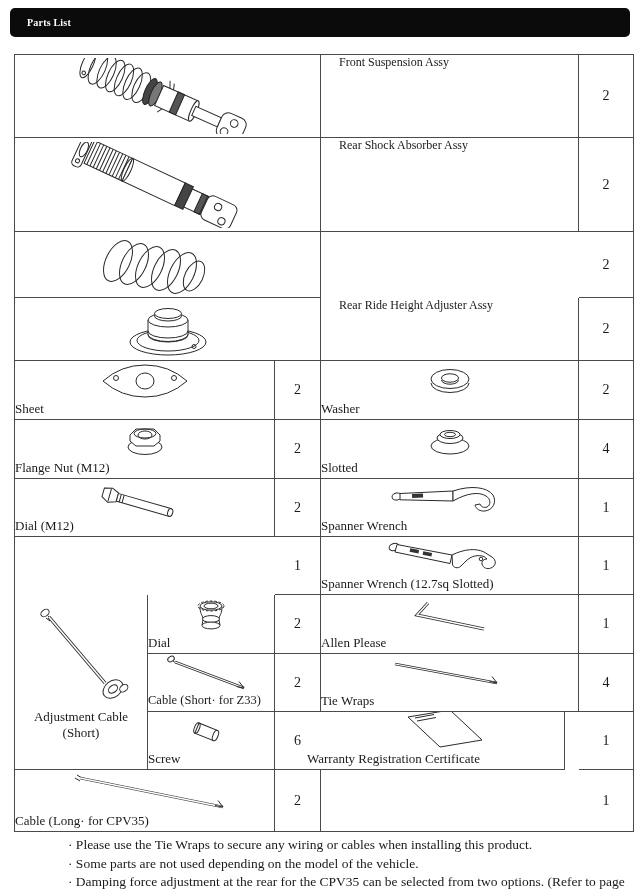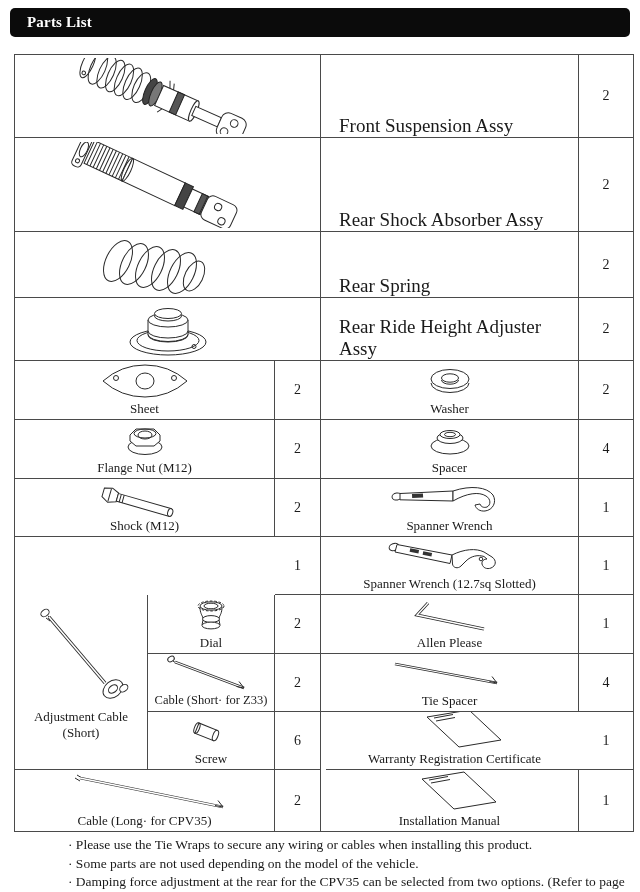--- a/index.html
+++ b/index.html
@@ -6,37 +6,37 @@
   body{
     width:640px;height:892px;position:relative;background:#ffffff;
     font-family:"Liberation Serif", serif;color:#1a1a1a;
     -webkit-font-smoothing:antialiased;
   }
   .header-bar{
     position:absolute;left:10px;top:8px;width:620px;height:29px;
     background:#0b0b0b;border-radius:5px;display:flex;align-items:center;
   }
   .header-bar .title{
-    color:#ffffff;font-weight:bold;font-size:15px;padding-left:17px;letter-spacing:.2px;
+    color:#ffffff;font-weight:bold;font-size:10px;padding-left:17px;letter-spacing:.2px;
   }
   #table{
     position:absolute;left:14px;top:54px;width:618px;height:776px;
     border:1px solid #4a4a4a;box-sizing:content-box;
   }
   .cell{
     position:absolute;box-sizing:border-box;
     border-right:1px solid #4a4a4a;border-bottom:1px solid #4a4a4a;
     overflow:hidden;background:#fff;
   }
   .cell.no-r{border-right:none;}
   .cell.no-b{border-bottom:none;}
   .imgcell{display:flex;align-items:center;justify-content:center;}
-  .namecell{display:flex;align-items:flex-end;padding-left:18px;font-size:19px;}
+  .namecell{display:flex;align-items:flex-start;padding-left:18px;font-size:12px;}
   .qtycell{display:flex;align-items:center;justify-content:center;font-size:14px;}
-  .partcell{display:flex;flex-direction:column;align-items:center;justify-content:flex-end;}
+  .partcell{display:flex;flex-direction:column;justify-content:flex-end;}
   .partcell .img{flex:1;display:flex;align-items:center;justify-content:center;width:100%;}
   .partcell .lbl{font-size:13px;line-height:15px;padding-bottom:3px;white-space:nowrap;}
   .groupcell{display:flex;flex-direction:column;align-items:center;}
   .groupcell .img{flex:1;display:flex;align-items:flex-start;justify-content:center;padding-top:6px;}
   .groupcell .lbl{font-size:13px;line-height:16px;text-align:center;padding-bottom:28px;}
   .notes{position:absolute;left:68px;top:836px;width:562px;font-size:13.5px;line-height:18.5px;}
   svg{display:block;}
   .ln{stroke:#2a2a2a;stroke-width:1;fill:none;}
   .lnf{stroke:#2a2a2a;stroke-width:1;fill:#ffffff;}
 </style>
@@ -113,23 +113,20 @@
       <g class="ln">
         <ellipse cx="30" cy="26" rx="12" ry="22" transform="rotate(26 30 26)"></ellipse>
         <ellipse cx="46" cy="29" rx="12" ry="22" transform="rotate(26 46 29)"></ellipse>
         <ellipse cx="62" cy="32" rx="12" ry="22" transform="rotate(26 62 32)"></ellipse>
         <ellipse cx="78" cy="35" rx="12" ry="22" transform="rotate(26 78 35)"></ellipse>
         <ellipse cx="94" cy="38" rx="12" ry="22" transform="rotate(26 94 38)"></ellipse>
         <ellipse cx="106" cy="41" rx="9" ry="16" transform="rotate(26 106 41)"></ellipse>
       </g>
     </svg>
   </div>
-  <div class="cell namecell" style="left:306px;top:177px;width:258px;height:66px">
-    <span>Rear Spring</span>
-  </div>
   <div class="cell qtycell no-r" style="left:564px;top:177px;width:54px;height:66px">
     <span>2</span>
   </div>
 
   <div class="cell imgcell" style="left:0;top:243px;width:306px;height:63px">
     <svg width="120" height="58" viewBox="0 0 120 58">
       <ellipse class="lnf" cx="60" cy="42" rx="38" ry="13"></ellipse>
       <ellipse class="ln" cx="60" cy="40.5" rx="31" ry="10.5"></ellipse>
       <circle class="ln" cx="86" cy="46.5" r="2"></circle>
       <path class="lnf" d="M40,20 L40,35 A20,7 0 0 0 80,35 L80,20 Z"></path>
@@ -191,39 +188,39 @@
   </div>
   <div class="cell partcell" style="left:306px;top:365px;width:258px;height:59px">
     <div class="img">
       <svg width="52" height="32" viewBox="0 0 52 32">
         <ellipse class="lnf" cx="26" cy="22" rx="19" ry="8"></ellipse>
         <ellipse class="lnf" cx="26" cy="14" rx="13" ry="5.5"></ellipse>
         <ellipse class="lnf" cx="26" cy="10.5" rx="10" ry="4"></ellipse>
         <ellipse class="ln" cx="26" cy="10.5" rx="5.5" ry="2.2"></ellipse>
       </svg>
     </div>
-    <div class="lbl">Spacer</div>
+    <div class="lbl">Slotted</div>
   </div>
   <div class="cell qtycell no-r" style="left:564px;top:365px;width:54px;height:59px">
     <span>4</span>
   </div>
 
   <div class="cell partcell" style="left:0;top:424px;width:260px;height:58px">
     <div class="img">
       <svg width="95" height="36" viewBox="0 0 95 36">
         <g transform="translate(8,5) rotate(16)">
           <polygon class="lnf" points="0,2 8,0 15,3 15,12 7,15 0,11"></polygon>
           <path class="ln" d="M7,1 L7,14"></path>
           <rect class="lnf" x="15" y="3.5" width="55" height="8"></rect>
           <path class="ln" d="M18,3.5 V11.5 M21,3.5 V11.5"></path>
           <ellipse class="lnf" cx="70" cy="7.5" rx="2.5" ry="4"></ellipse>
         </g>
       </svg>
     </div>
-    <div class="lbl">Shock (M12)</div>
+    <div class="lbl">Dial (M12)</div>
   </div>
   <div class="cell qtycell" style="left:260px;top:424px;width:46px;height:58px">
     <span>2</span>
   </div>
   <div class="cell partcell" style="left:306px;top:424px;width:258px;height:58px">
     <div class="img">
       <svg width="125" height="36" viewBox="0 0 125 36">
         <ellipse class="lnf" cx="10" cy="15.5" rx="5" ry="3.5" transform="rotate(-8 10 15.5)"></ellipse>
         <path class="lnf" d="M13,12.5 L66,10 L66,20 L13,18.8 Z"></path>
         <rect x="25" y="12.8" width="11" height="4" fill="#333" transform="rotate(-3 30 14)"></rect>
@@ -322,42 +319,42 @@
     <span>2</span>
   </div>
   <div class="cell partcell" style="left:306px;top:599px;width:258px;height:58px">
     <div class="img">
       <svg width="125" height="30" viewBox="0 0 125 30">
         <path d="M8,5 L110,24" stroke="#2a2a2a" stroke-width="2.6" fill="none"></path>
         <path d="M8,5 L110,24" stroke="#ffffff" stroke-width="1.2" fill="none"></path>
         <path class="ln" d="M110,24 L102.5,22.5 M110,24 L105,17.5"></path>
       </svg>
     </div>
-    <div class="lbl">Tie Spacer</div>
+    <div class="lbl">Tie Wraps</div>
   </div>
   <div class="cell qtycell no-r" style="left:564px;top:599px;width:54px;height:58px">
     <span>4</span>
   </div>
 
   <div class="cell partcell" style="left:133px;top:657px;width:127px;height:58px">
     <div class="img">
       <svg width="36" height="28" viewBox="0 0 36 28">
         <g transform="translate(6,5) rotate(22)">
           <rect class="lnf" x="0" y="0" width="20" height="11"></rect>
           <ellipse class="lnf" cx="20" cy="5.5" rx="2.5" ry="5.5"></ellipse>
           <ellipse class="ln" cx="0" cy="5.5" rx="2.5" ry="5.5"></ellipse>
         </g>
       </svg>
     </div>
     <div class="lbl">Screw</div>
   </div>
   <div class="cell qtycell" style="left:260px;top:657px;width:46px;height:58px">
     <span>6</span>
   </div>
-  <div class="cell partcell" style="left:311px;top:657px;width:258px;height:58px">
+  <div class="cell partcell" style="left:292px;top:657px;width:258px;height:58px">
     <div class="img">
       <svg width="115" height="44" viewBox="0 0 115 44">
         <polygon class="lnf" points="30,10 72,3 104,33 62,40"></polygon>
         <path class="ln" d="M37,11 L56,7.5 M39,14 L58,10.5"></path>
       </svg>
     </div>
     <div class="lbl">Warranty Registration Certificate</div>
   </div>
   <div class="cell qtycell no-r" style="left:564px;top:657px;width:54px;height:58px">
     <span>1</span>
@@ -370,29 +367,20 @@
         <path d="M55,7 L198,36" stroke="#2a2a2a" stroke-width="2.8" fill="none"></path>
         <path d="M55,7 L198,36" stroke="#ffffff" stroke-width="1.3" fill="none"></path>
         <path class="ln" d="M198,36 L190,34.5 M198,36 L193,29.5"></path>
       </svg>
     </div>
     <div class="lbl">Cable (Long· for CPV35)</div>
   </div>
   <div class="cell qtycell no-b" style="left:260px;top:715px;width:46px;height:61px">
     <span>2</span>
   </div>
-  <div class="cell partcell no-b" style="left:306px;top:715px;width:258px;height:61px">
-    <div class="img">
-      <svg width="115" height="44" viewBox="0 0 115 44">
-        <polygon class="lnf" points="30,10 72,3 104,33 62,40"></polygon>
-        <path class="ln" d="M37,11 L56,7.5 M39,14 L58,10.5"></path>
-      </svg>
-    </div>
-    <div class="lbl">Installation Manual</div>
-  </div>
   <div class="cell qtycell no-r no-b" style="left:564px;top:715px;width:54px;height:61px">
     <span>1</span>
   </div>
 
 </div>
 
 <div class="notes">
   <div>· Please use the Tie Wraps to secure any wiring or cables when installing this product.</div>
   <div>· Some parts are not used depending on the model of the vehicle.</div>
   <div>· Damping force adjustment at the rear for the CPV35 can be selected from two options. (Refer to page 12-13.)</div>

